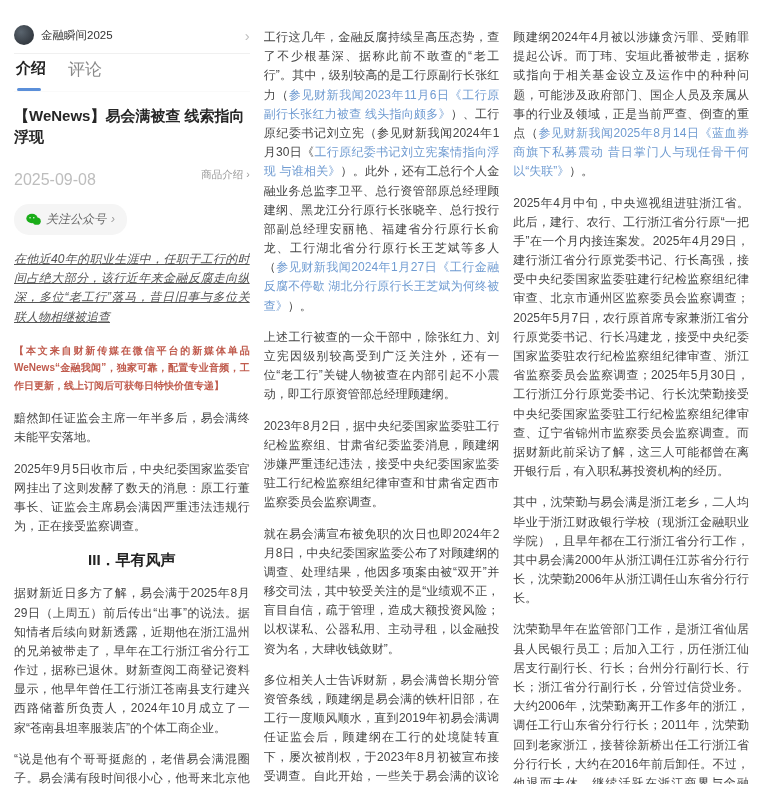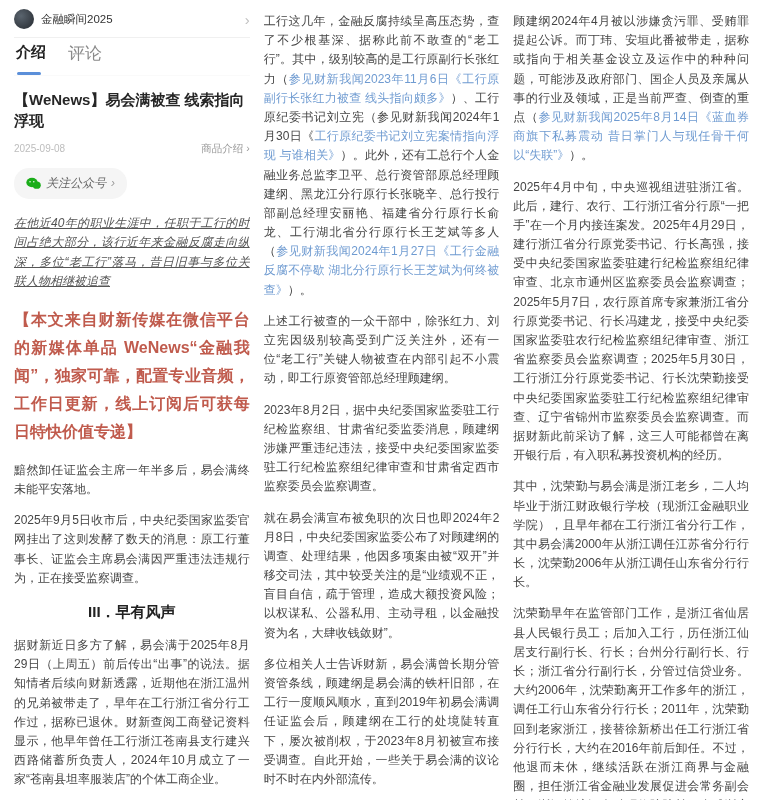--- a/index.html
+++ b/index.html
@@ -8,43 +8,43 @@
     --accent:#5b8fd9;
     --wechat:#1aad19;
   }
   *{box-sizing:border-box;}
   html,body{margin:0;padding:0;}
   body{
     width:763px;height:800px;overflow:hidden;background:#ffffff;
     font-family:"Liberation Sans","DejaVu Sans",sans-serif;
     color:#454545;
   }
-  .page{display:flex;gap:14px;padding:0 14px;height:800px;}
+  .page{display:flex;gap:14px;padding:16px 14px;height:800px;}
   .col{flex:1;min-width:0;overflow:hidden;font-size:12px;line-height:1.6;text-align:justify;}
 
   
   .acct-row{display:flex;align-items:center;gap:7px;padding:9px 0 8px;border-bottom:1px solid #f0f0f0;cursor:pointer;}
   .avatar{width:20px;height:20px;border-radius:50%;background:#343a41;background-image:radial-gradient(circle at 35% 35%, #5a646e 0%, #343a41 70%);flex:none;}
   .acct-name{font-size:11.5px;color:#333;flex:1;text-align:left;}
   .acct-chevron{color:#c0c0c0;font-size:15px;line-height:1;}
   .tab-row{display:flex;gap:18px;margin-top:0;border-bottom:1px solid #fafafa;}
   .tab{font-size:17px;color:#8a8a8a;padding:2px 2px 8px;position:relative;cursor:pointer;}
   .tab.active{font-size:15px;font-weight:bold;color:#222;}
   .tab.active::after{content:"";position:absolute;left:3px;bottom:0;width:24px;height:3px;border-radius:2px;background:var(--accent);}
   .title{font-size:15px;font-weight:bold;color:#262626;margin:13px 0 9px;text-align:left;line-height:1.4;}
   .meta-row{display:flex;justify-content:space-between;align-items:center;}
-  .date{font-size:10px;color:#bdbdbd;}
+  .date{font-size:16px;color:#bdbdbd;margin-top:11px;}
   .product-link{font-size:10.5px;color:#999;cursor:pointer;}
   .follow-pill{display:inline-flex;align-items:center;gap:5px;background:#f5f5f5;border-radius:15px;padding:6px 12px;margin-top:11px;font-size:12px;color:#666;cursor:pointer;font-style:italic;}
   .follow-pill .chev{color:#9a9a9a;font-size:12px;}
 
   
   .para{margin:12px 0;}
   .summary{font-style:italic;text-decoration:underline;color:#555;margin:15px 0;}
-  .notice{color:var(--notice);font-weight:bold;font-size:16px;line-height:1.75;margin:15px 0;}
+  .notice{color:var(--notice);font-weight:bold;font-size:10px;line-height:1.75;margin:15px 0;}
   .sec-heading{text-align:center;font-size:15px;color:#222;margin:4px 0;font-weight:bold;}
   .inline-link{color:var(--link);text-decoration:none;cursor:pointer;}
   .col .para:first-child{}
 
   .wechat-svg{width:15px;height:13px;display:block;}
 </style>
 </head>
 <body>
 
 <div class="page">

